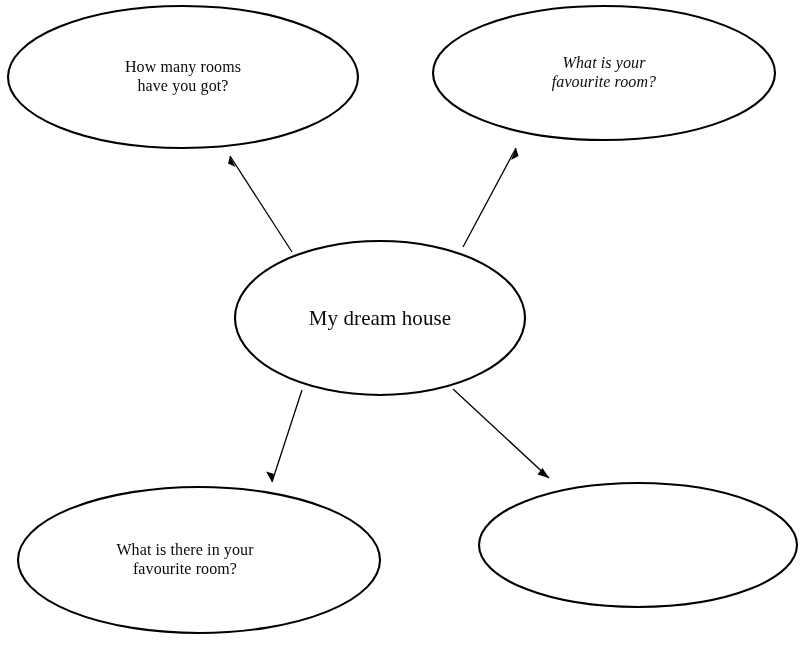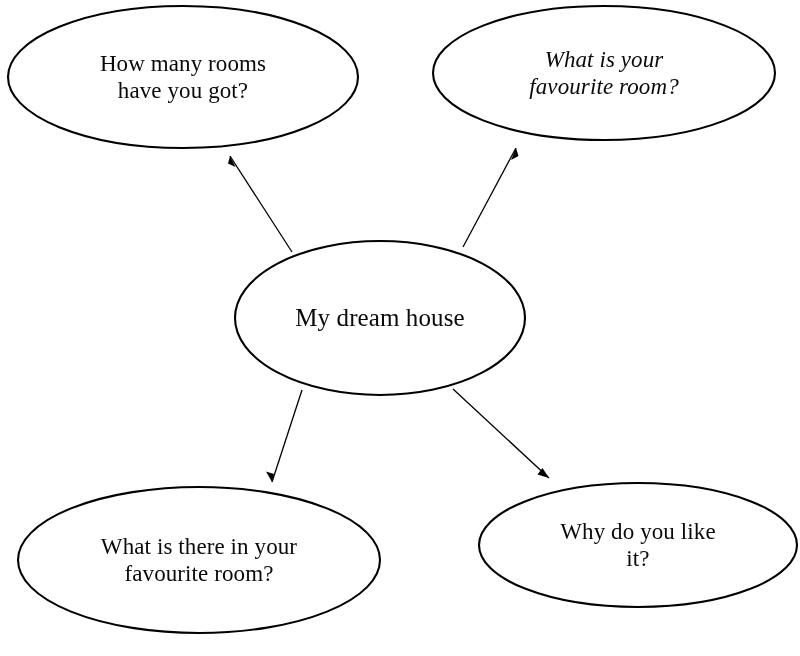--- a/index.html
+++ b/index.html
@@ -26,28 +26,28 @@
     width: 800px;
     height: 656px;
   }
   .node-label {
     position: absolute;
     display: flex;
     align-items: center;
     justify-content: center;
     text-align: center;
     line-height: 1.18;
-    font-size: 23px;
+    font-size: 16px;
     color: #0a0a0a;
     white-space: pre-line;
     pointer-events: none;
     letter-spacing: 0.1px;
   }
   .node-label.center-node {
-    font-size: 25px;
+    font-size: 21px;
   }
 </style>
 </head>
 <body>
 
 <div id="canvas">
 
   <svg id="diagram-svg" viewBox="0 0 800 656" xmlns="http://www.w3.org/2000/svg">
 
     <g>
@@ -76,19 +76,17 @@
   </svg>
 
   <div class="node-label" style="left:8px; top:6px; width:350px; height:142px;">How many rooms
 have you got?</div>
 
   <div class="node-label" style="left:433px; top:6px; width:342px; height:134px;font-style:italic;">What is your
 favourite room?</div>
 
   <div class="node-label center-node" style="left:235px; top:241px; width:290px; height:154px;">My dream house</div>
 
-  <div class="node-label" style="left:18px; top:487px; width:362px; height:146px;">What is there in your
+  <div class="node-label" style="left:4px; top:487px; width:362px; height:146px;">What is there in your
 favourite room?</div>
 
-  <div class="node-label" style="left:479px; top:483px; width:318px; height:124px;">Why do you like
-it?</div>
 
 </div>
 
 </body></html>

